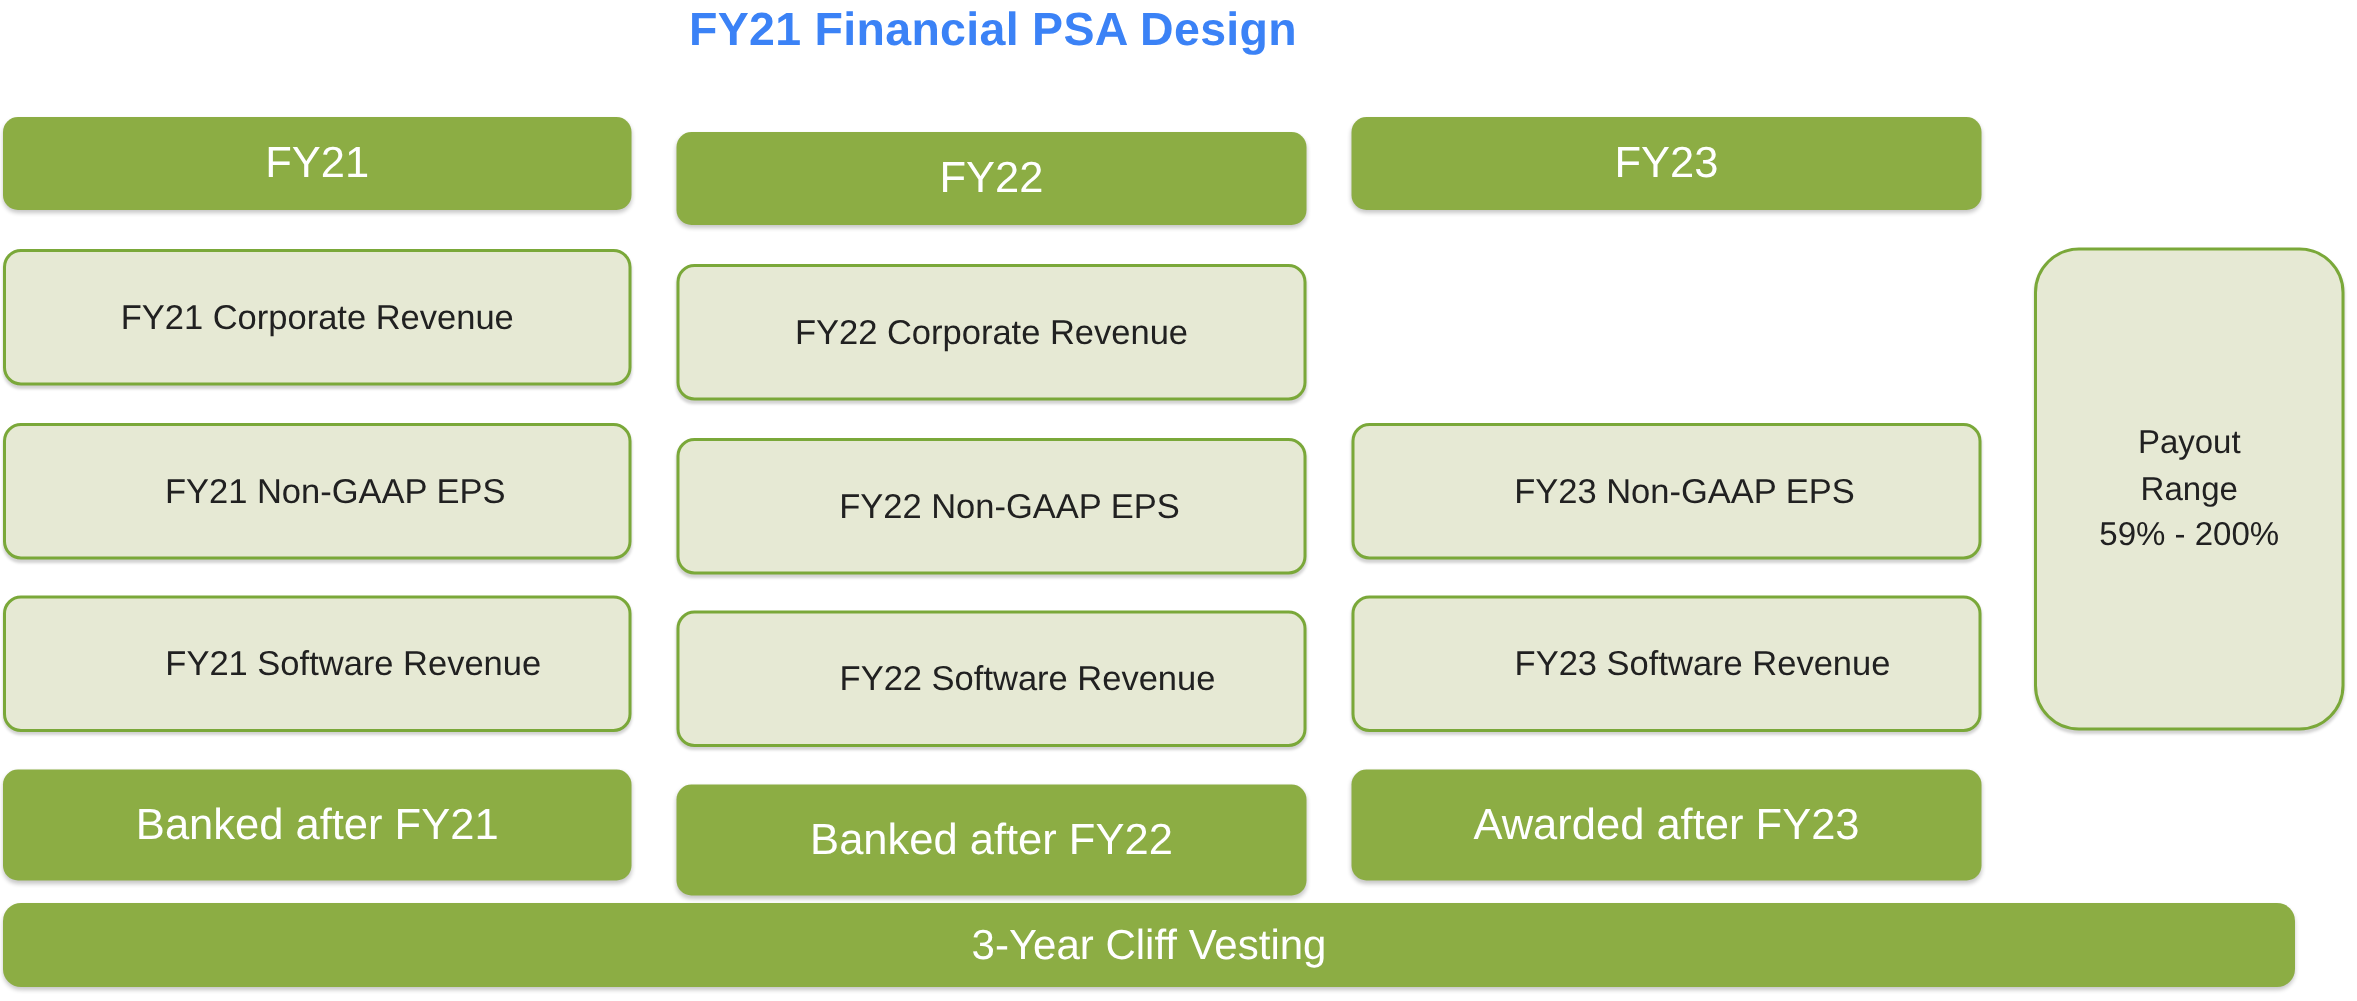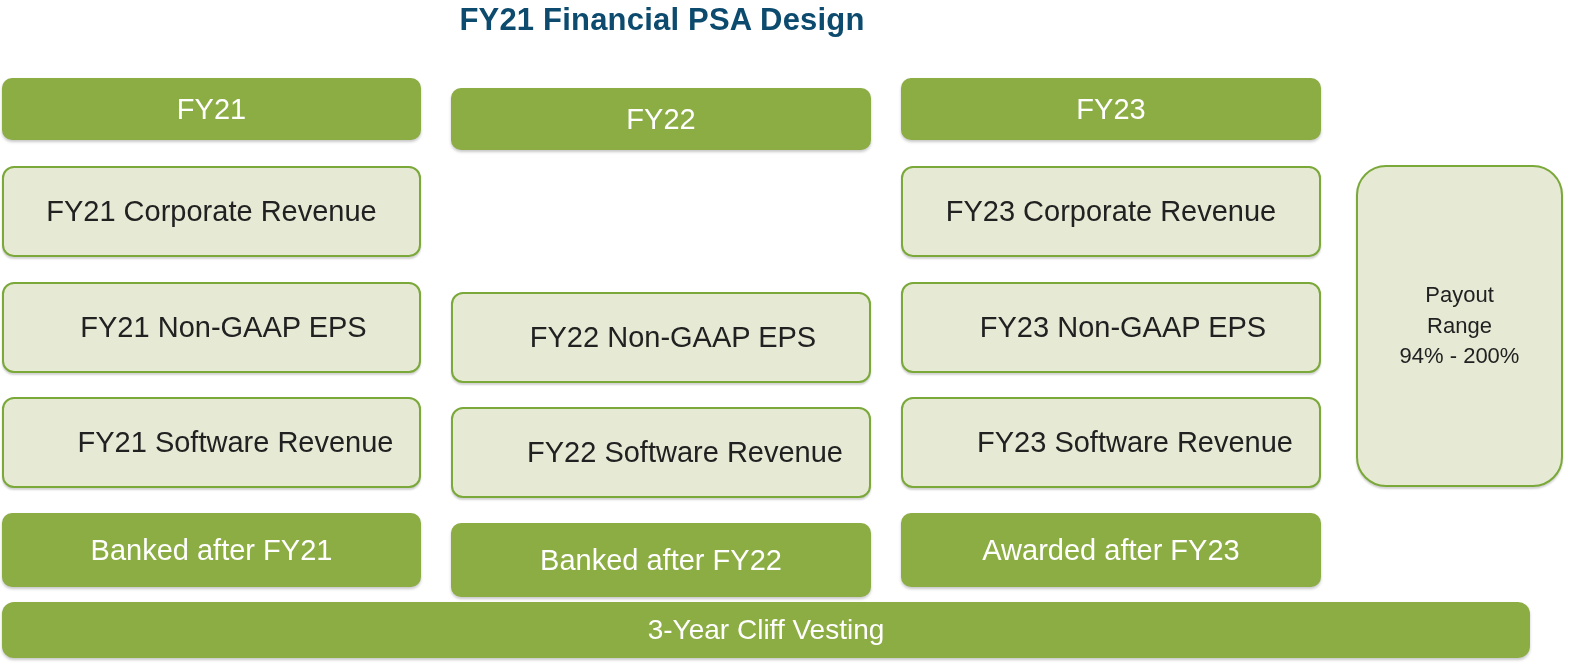--- a/index.html
+++ b/index.html
@@ -16,21 +16,21 @@
     overflow: hidden;
   }
   .title {
     position: absolute;
     left: 2px;
     top: 2px;
     width: 1320px;
     text-align: center;
     font-size: 31px;
     font-weight: 700;
-    color: #0c4a6e;
+    color: #3b82f6;
     letter-spacing: 0.2px;
   }
   .cell {
     position: absolute;
     display: flex;
     align-items: center;
     justify-content: center;
     box-sizing: border-box;
   }
   .green {
@@ -38,21 +38,21 @@
     color: var(--text_light);
     border-radius: 10px;
     font-size: 29px;
     box-shadow: 0 2px 3px rgba(0,0,0,0.22);
   }
   .light {
     background: var(--light_fill);
     border: 2.5px solid var(--border_green);
     color: var(--text_dark);
     border-radius: 12px;
-    font-size: 29px;
+    font-size: 23px;
     box-shadow: 0 2px 2px rgba(0,0,0,0.18);
   }
   
   .c1 { left: 2px;   width: 419px; }
   .c2 { left: 451px; width: 420px; margin-top: 10px; }
   .c3 { left: 901px; width: 420px; }
   
   .r-header { top: 78px;  height: 62px; }
   .r-box1   { top: 166px; height: 91px; }
   .r-box2   { top: 282px; height: 91px; padding-left: 24px; }
@@ -84,31 +84,31 @@
 
   <div class="title">FY21 Financial PSA Design</div>
 
   <div class="cell green c1 r-header">FY21</div>
   <div class="cell light c1 r-box1">FY21 Corporate Revenue</div>
   <div class="cell light c1 r-box2">FY21 Non-GAAP EPS</div>
   <div class="cell light c1 r-box3">FY21 Software Revenue</div>
   <div class="cell green c1 r-footer">Banked after FY21</div>
 
   <div class="cell green c2 r-header">FY22</div>
+  <div class="cell light c2 r-box1">FY22 Corporate Revenue</div>
   <div class="cell light c2 r-box2">FY22 Non-GAAP EPS</div>
   <div class="cell light c2 r-box3">FY22 Software Revenue</div>
   <div class="cell green c2 r-footer">Banked after FY22</div>
 
   <div class="cell green c3 r-header">FY23</div>
-  <div class="cell light c3 r-box1">FY23 Corporate Revenue</div>
   <div class="cell light c3 r-box2">FY23 Non-GAAP EPS</div>
   <div class="cell light c3 r-box3">FY23 Software Revenue</div>
   <div class="cell green c3 r-footer">Awarded after FY23</div>
 
   <div class="cell light payout">
     <div>Payout</div>
     <div>Range</div>
-    <div>94% - 200%</div>
+    <div>59% - 200%</div>
   </div>
 
   <div class="cell green bottom-bar">3-Year Cliff Vesting</div>
 
 </div>
 
 </body></html>

